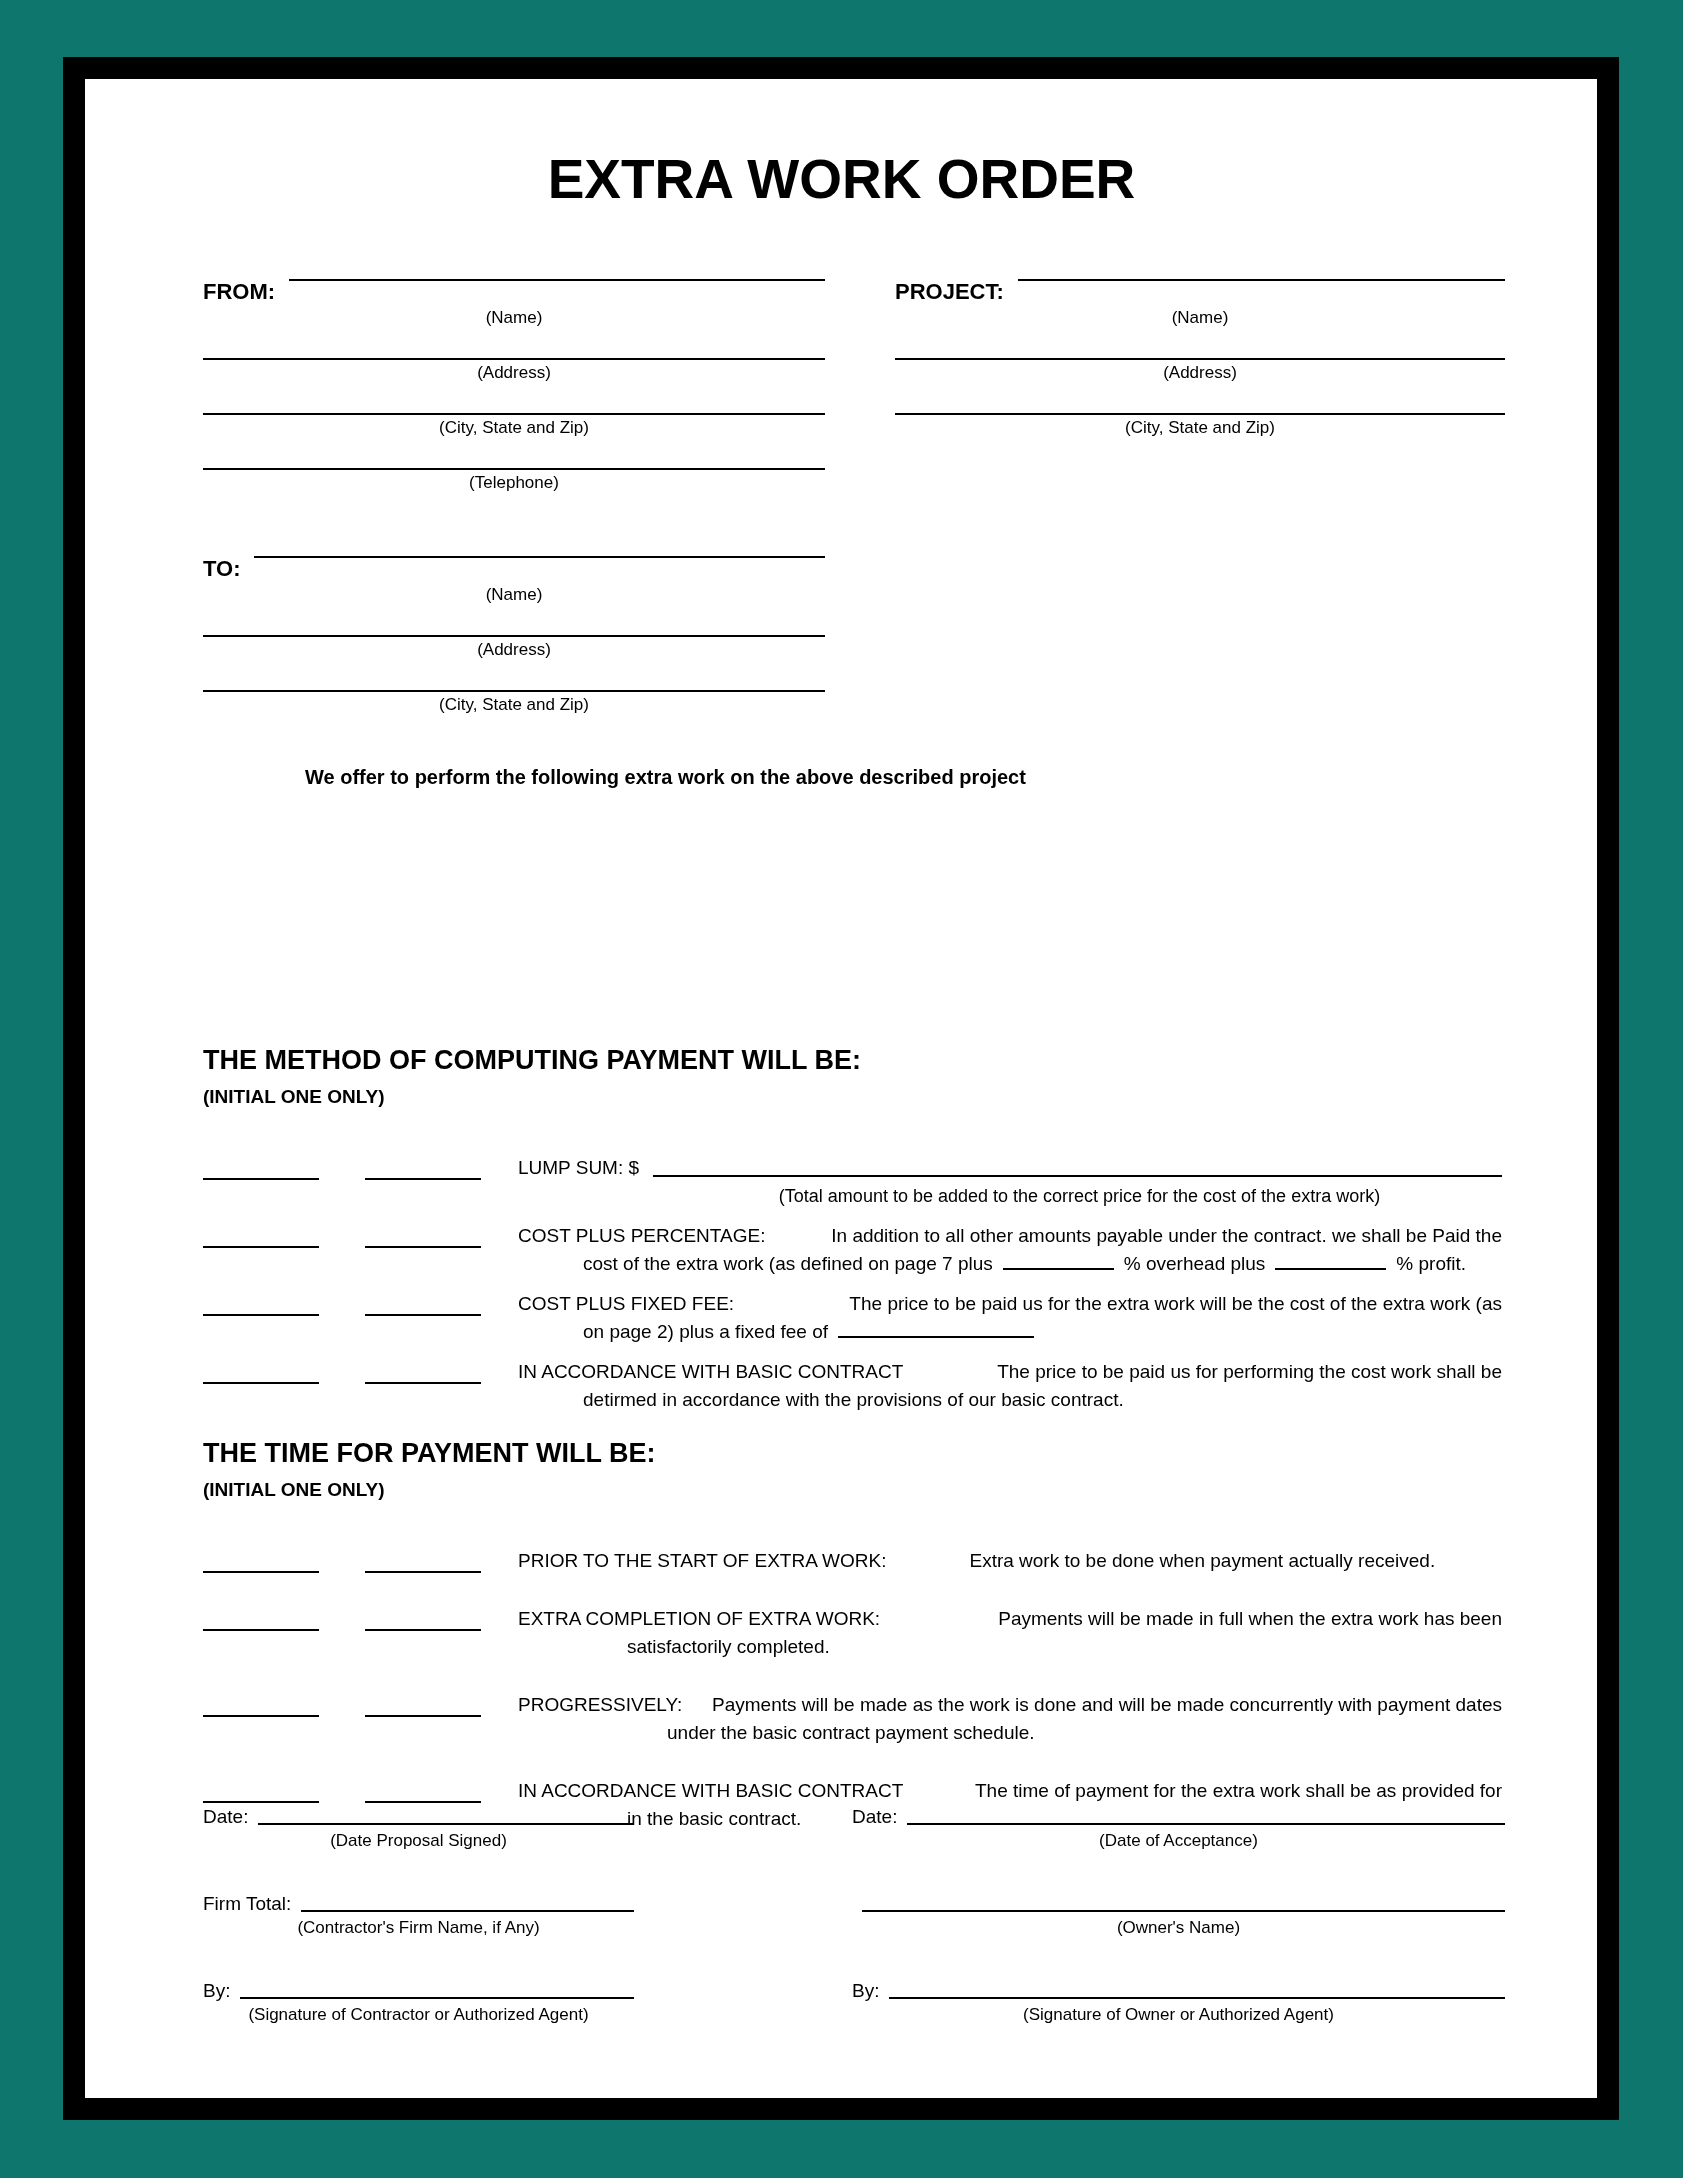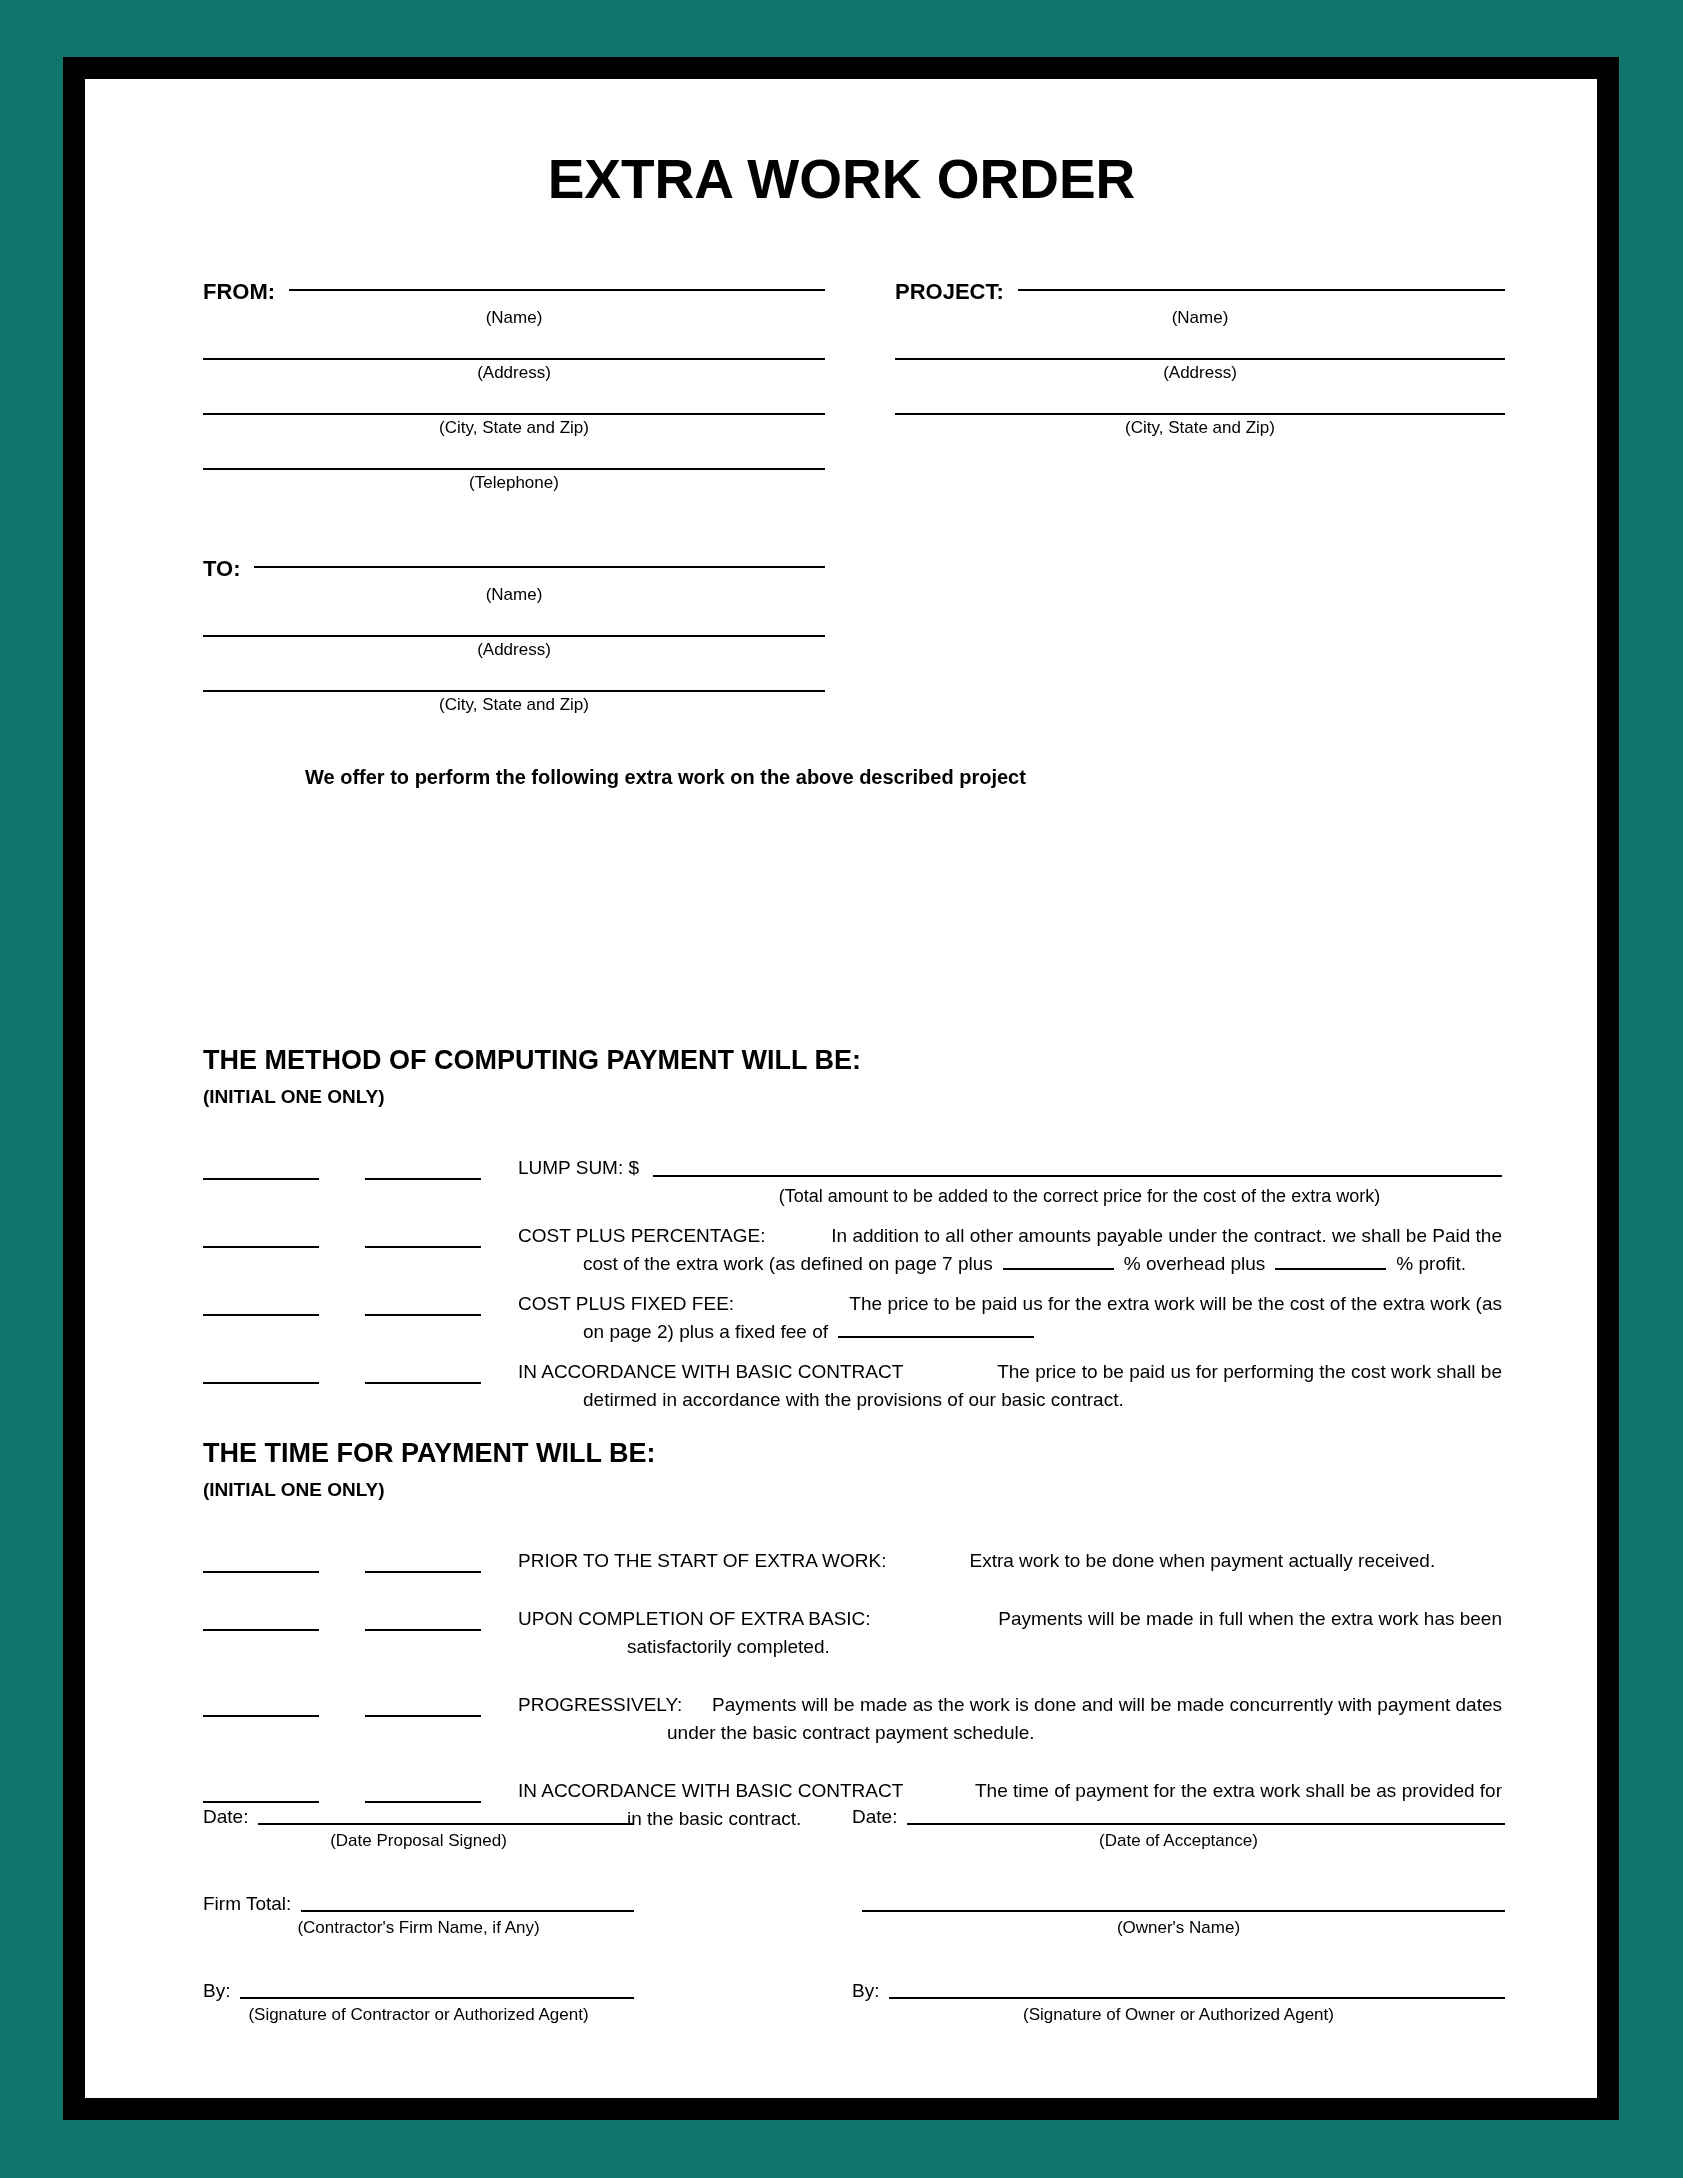--- a/index.html
+++ b/index.html
@@ -7,21 +7,21 @@
   body { font-family:"Liberation Sans", sans-serif; color:#000; }
   .page { position:relative; width:1683px; height:2178px; background:#0f766e; overflow:hidden; }
   .frame { position:absolute; left:63px; top:57px; width:1556px; height:2063px; border:22px solid #000; background:#fff; }
 
   .title { position:absolute; top:147px; left:0; width:100%; text-align:center;
            font-size:55px; font-weight:bold; margin:0; letter-spacing:0px; }
 
   
   .addr-left  { position:absolute; top:279px; left:203px;  width:622px; text-align:center; }
   .addr-right { position:absolute; top:279px; left:895px; width:610px; text-align:center; }
-  .inline-row { display:flex; align-items:center; text-align:left; height:26px; }
+  .inline-row { display:flex; align-items:flex-start; text-align:left; height:26px; }
   .hlabel { font-weight:bold; font-size:22px; white-space:pre; }
   .uline { border-bottom:2px solid #000; }
   .grow { flex:1; margin-left:14px; margin-bottom:4px; }
   .flabel { font-size:17px; padding-top:3px; line-height:20px; }
   .uline.sp { margin-top:30px; height:0; }
   .to-row { margin-top:63px; }
 
   .offer { position:absolute; top:758px; left:297px; margin:8px; font-size:20px; font-weight:bold; }
 
   .section { position:absolute; left:203px; width:1299px; }
@@ -192,21 +192,21 @@
         </div>
       </div>
 
       <div class="opt">
         <div class="inits">
           <span class="init"></span>
           <span class="init"></span>
         </div>
         <div class="opt-body">
           <div class="jline">
-            <span>UPON COMPLETION OF EXTRA BASIC:</span>
+            <span>EXTRA COMPLETION OF EXTRA WORK:</span>
             <span>Payments will be made in full when the extra work has been</span>
           </div>
           <div class="indent110">satisfactorily completed.</div>
         </div>
       </div>
 
       <div class="opt">
         <div class="inits">
           <span class="init"></span>
           <span class="init"></span>

